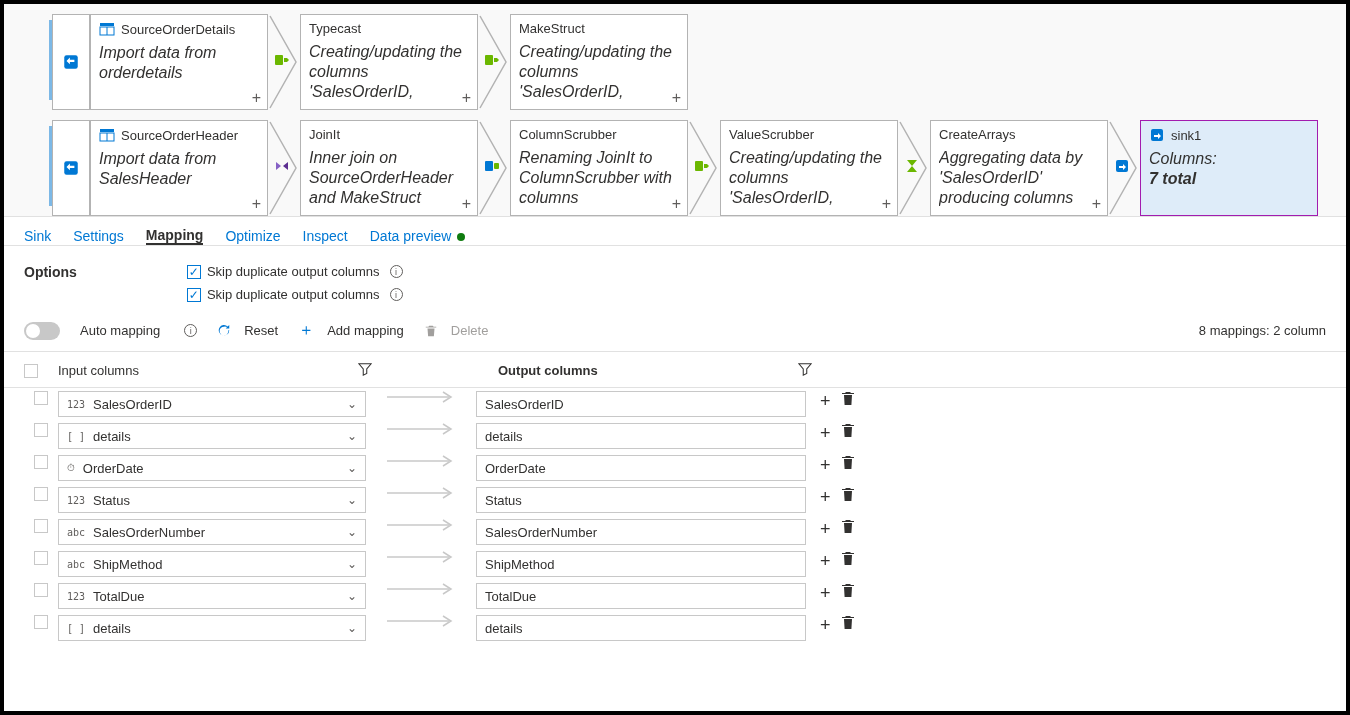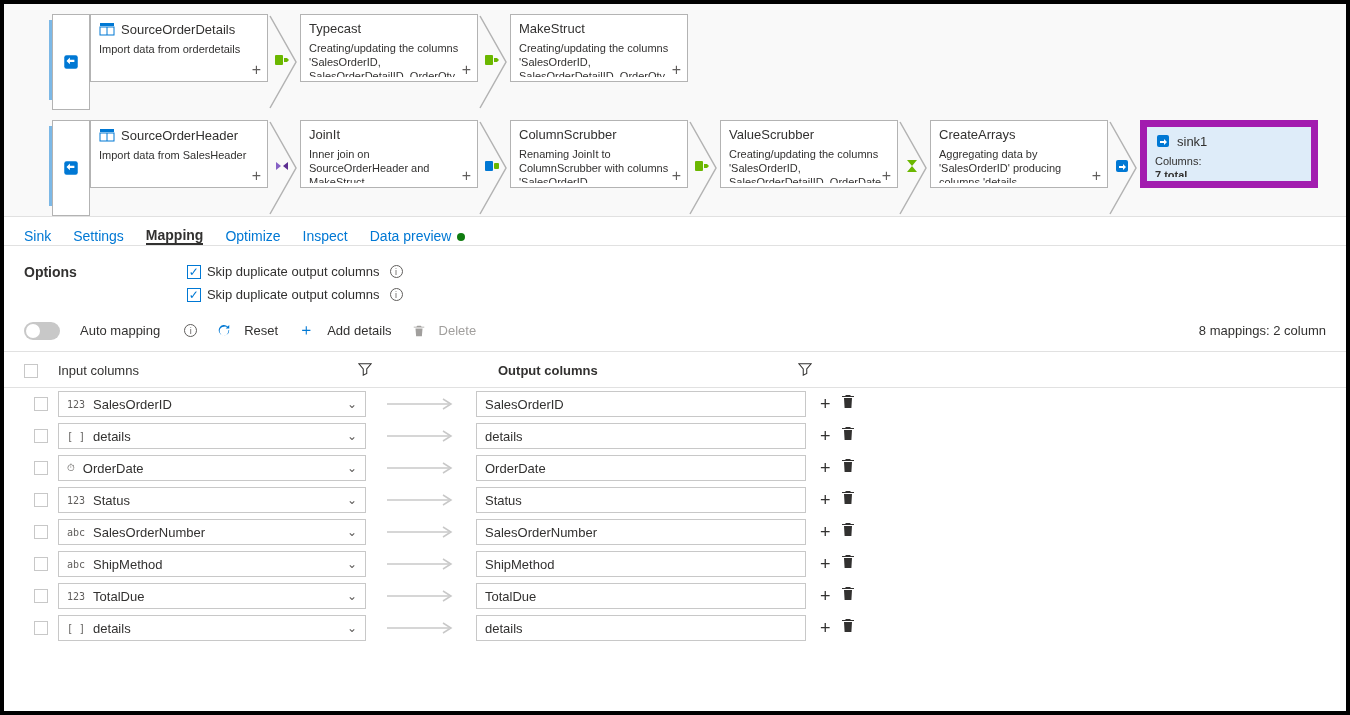--- a/index.html
+++ b/index.html
@@ -45,48 +45,49 @@
     margin-right: 0;
   }
   .node-wrap {
     display: flex;
     align-items: stretch;
     margin-right: 4px;
     position: relative;
   }
   .node {
     width: 178px;
-    height: 68px;
+    height: 96px;
     background: #fff;
     border: 1px solid #b3b3b3;
     padding: 6px 8px 4px 8px;
     display: flex;
     flex-direction: column;
     position: relative;
     cursor: pointer;
   }
   .node.sink {
-    border: 7px solid #a21caf;
+    border: 1px solid #a21caf;
     background: #deecf9;
   }
   .node-title {
     font-size: 13px;
     font-weight: 400;
     display: flex;
     align-items: center;
     gap: 6px;
     margin-bottom: 6px;
     white-space: nowrap;
   }
   .node-desc {
-    font-size: 11px;
+    font-size: 16px;
     color: #323130;
     line-height: 1.25;
     overflow: hidden;
     flex: 1;
+    font-style: italic;
   }
   .node-plus {
     position: absolute;
     right: 6px;
     bottom: 2px;
     font-size: 16px;
     color: #605e5c;
     cursor: pointer;
   }
   .chev {
@@ -149,21 +150,20 @@
     padding:10px 20px 8px 20px;
     border-bottom:1px solid #e1e1e1;
   }
   .col-check { width:34px; }
   .col-in { width:330px; font-weight:400; display:flex; align-items:center; gap:0;}
   .col-out { width:330px; font-weight:600; display:flex; align-items:center; gap:8px; margin-left:110px;}
   .filter-ico { margin-left:auto; padding-right:16px; }
 
   .map-row {
     display:flex;
-    align-items:center;
     padding:3px 20px;
   }
   .r-check { width:34px; display:flex; justify-content:center;}
   .r-check .box { width:14px;height:14px;border:1px solid #c8c8c8;}
   .r-input { width:308px; height:26px; border:1px solid #c8c8c8; display:flex; align-items:center; padding:0 8px; background:#fff; position:relative; cursor:pointer;}
   .r-input .type-ico { font-size:10px; color:#605e5c; margin-right:8px; font-family:monospace;}
   .r-input .dd { position:absolute; right:8px; font-size:12px; color:#605e5c;}
   .arrow-col { width:110px; display:flex; justify-content:center; color:#a19f9d;}
   .arrow-col svg { width:72px; height:12px;}
   .r-output { width:330px; height:26px; border:1px solid #c8c8c8; display:flex; align-items:center; padding:0 8px; background:#fff;}
@@ -396,21 +396,21 @@
   <span>Auto mapping</span>
   <span class="info-ico">i</span>
   <span class="cmd">
     <svg width="14" height="14" viewBox="0 0 16 16">
         <path d="M8 3a5 5 0 1 0 4.9 4H14a6 6 0 1 1-1.8-4.2L14 1v4h-4l1.5-1.5A5 5 0 0 0 8 3z" fill="#0078d4"></path>
       </svg>
     <span>Reset</span>
   </span>
   <span class="cmd">
     <span style="color:#0078d4;font-size:16px;">＋</span>
-    <span>Add details</span>
+    <span>Add mapping</span>
   </span>
   <span class="cmd disabled">
     <svg width="14" height="14" viewBox="0 0 16 16">
         <path d="M6 2h4l1 1h3v1H2V3h3l1-1zm-2 3h8l-.7 9H4.7L4 5z" fill="#a19f9d"></path>
       </svg>
     <span>Delete</span>
   </span>
   <span class="spacer"></span>
   <span>8 mappings: 2 column</span>
 </div>

